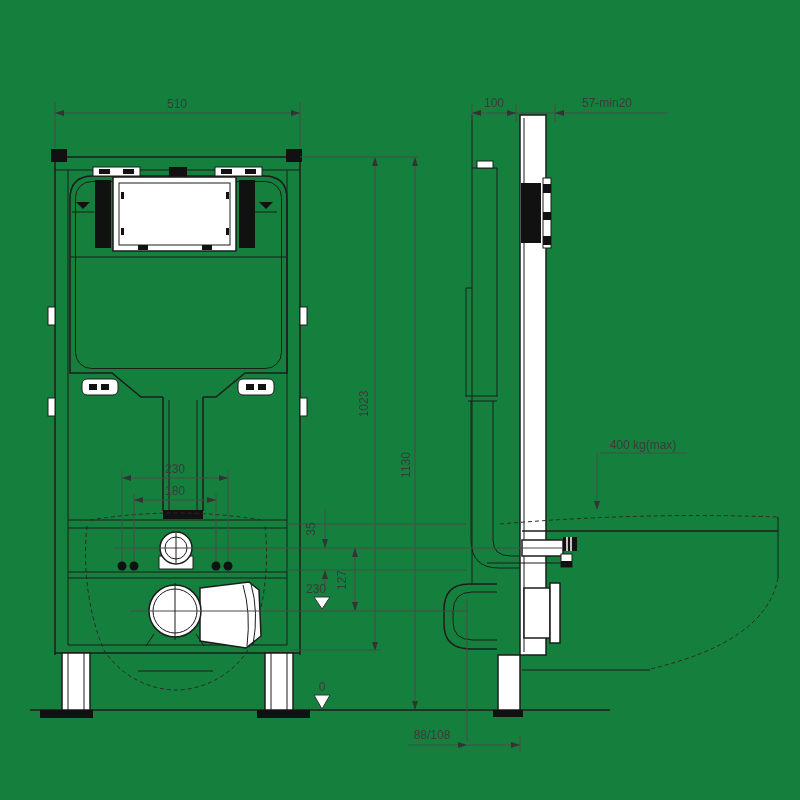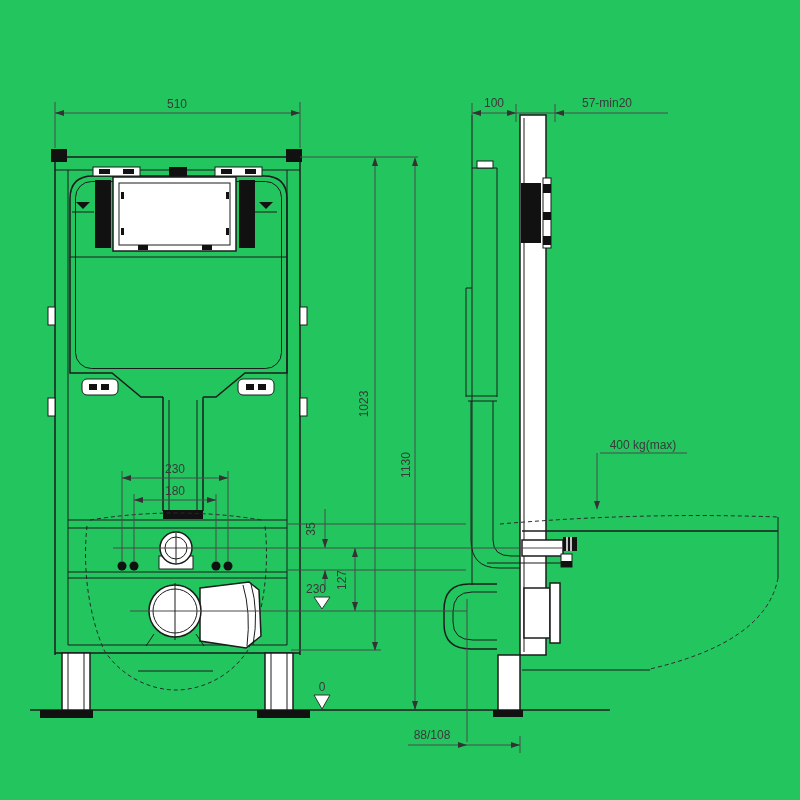--- a/index.html
+++ b/index.html
@@ -1,16 +1,16 @@
 <!DOCTYPE html>
 <html><head>
 <meta charset="utf-8">
 <style>
   html,body{margin:0;padding:0;background:#fff;}
-  .canvas{position:relative;width:800px;height:800px;background:#22c55e;overflow:hidden;
+  .canvas{position:relative;width:800px;height:800px;background:#15803d;overflow:hidden;
           font-family:"Liberation Sans", sans-serif;}
   svg{position:absolute;left:0;top:0;}
   svg text{font-family:"Liberation Sans", sans-serif;font-size:12px;fill:#3a3a3a;}
   .geo{stroke:#1c1c1c;fill:none;stroke-width:1.5;}
   .geo-thin{stroke:#1c1c1c;fill:none;stroke-width:1;}
   .geo-fill{stroke:#1c1c1c;fill:#ffffff;stroke-width:1.5;}
   .geo-fill-thin{stroke:#1c1c1c;fill:#ffffff;stroke-width:1;}
   .blk{fill:#111111;stroke:none;}
   .dash{stroke:#2a2a2a;fill:none;stroke-width:1;stroke-dasharray:4 3;}
   .dim{stroke:#4a4a4a;fill:none;stroke-width:1;}

